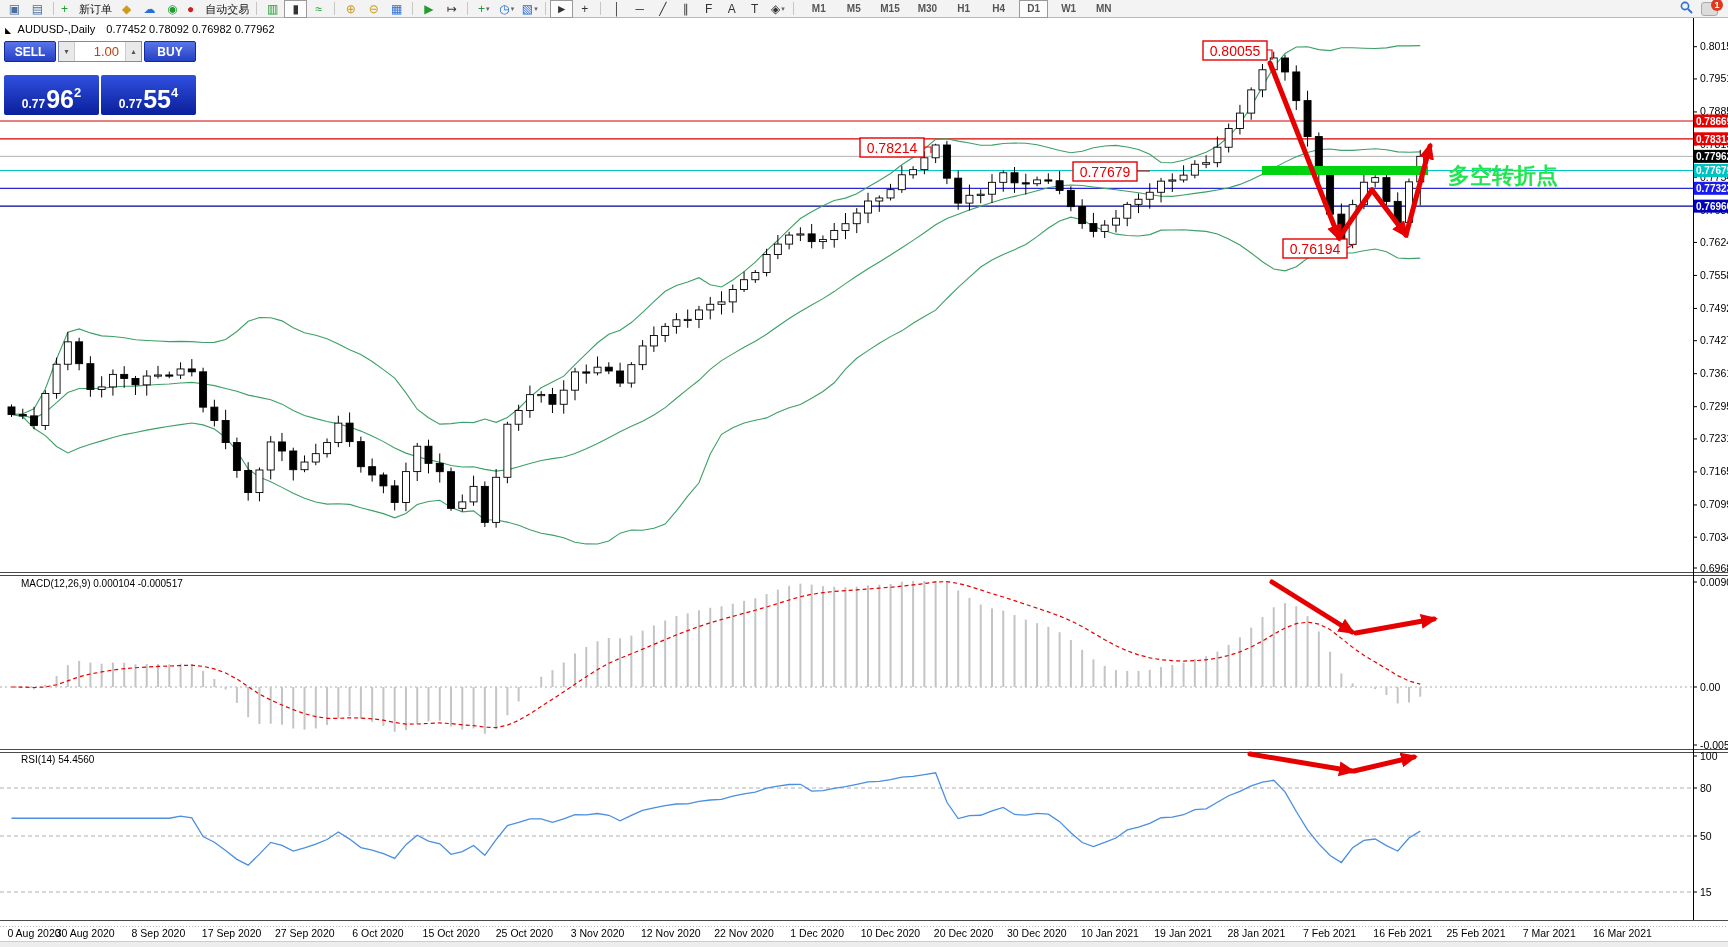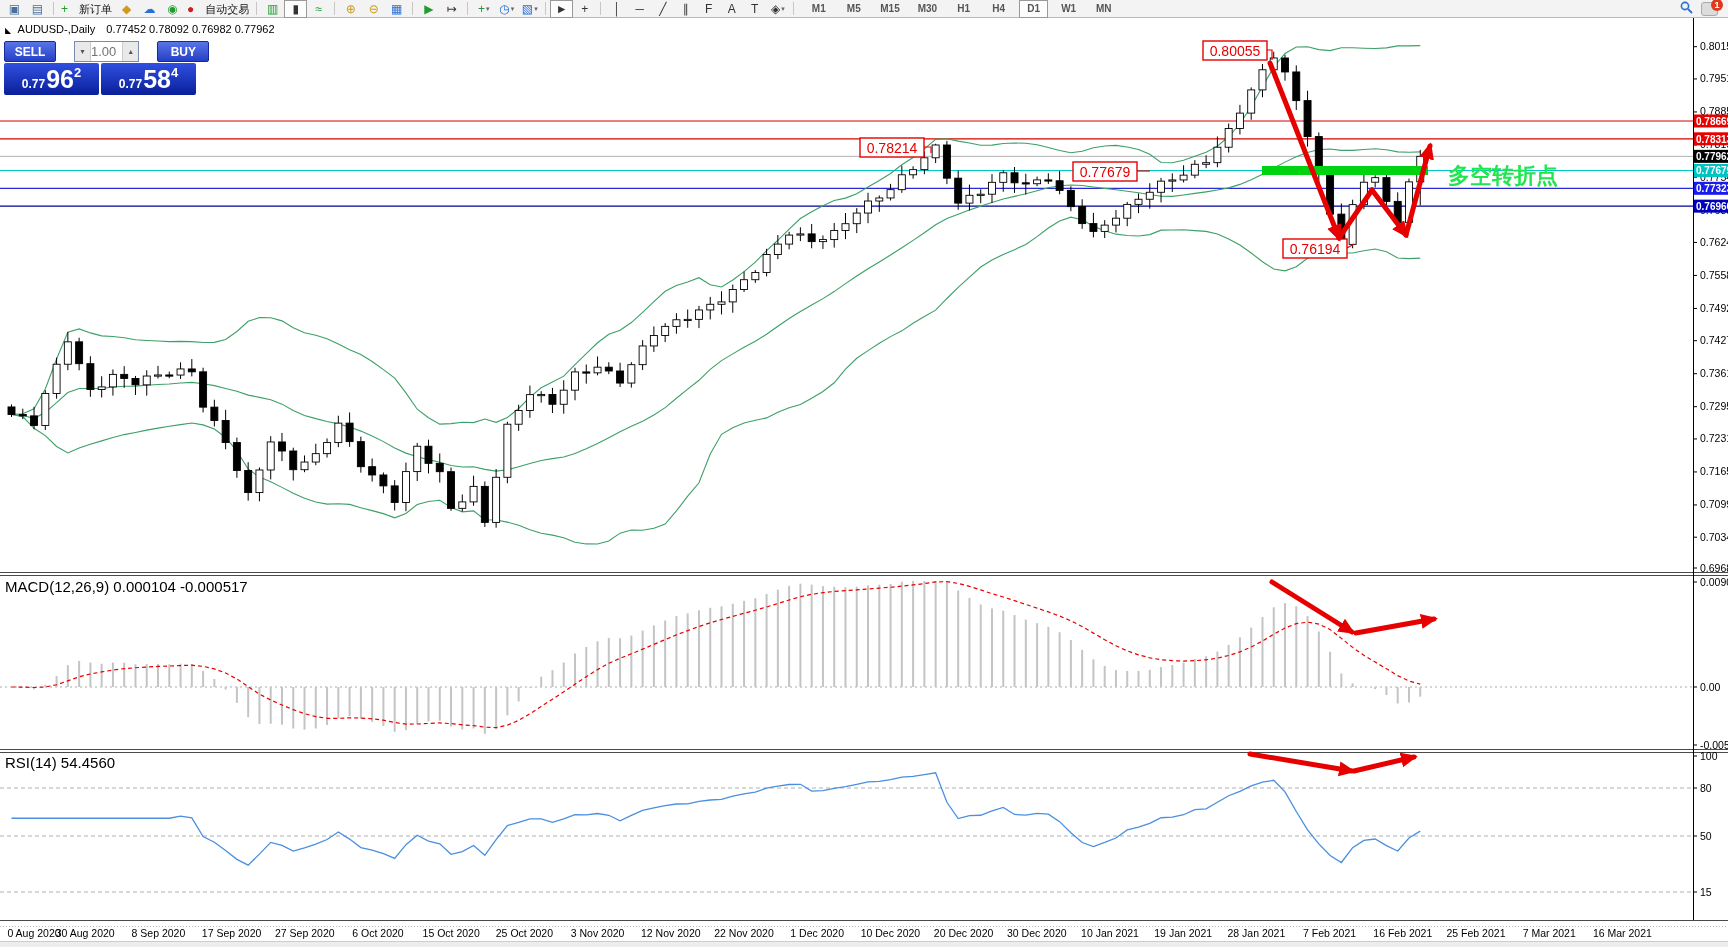--- a/index.html
+++ b/index.html
@@ -20,35 +20,35 @@
   #tb-right{margin-left:auto;display:flex;align-items:center;margin-right:10px;gap:8px;}
   .bubble{position:relative;width:15px;height:12px;background:#dcdcdc;border:1px solid #aaa;border-radius:3px;display:inline-block;}
   .badge{position:absolute;top:-4px;right:-6px;width:12px;height:12px;border-radius:50%;background:#e03a1e;
     color:#fff;font-size:9px;font-weight:bold;text-align:center;line-height:12px;}
   
   #symline{position:absolute;top:23px;left:5px;z-index:6;font-size:11px;color:#000;text-align:center;}
   #symline .tri{font-size:8px;margin-right:4px;color:#000;}
   #symline .ohlc{margin-left:8px;}
   
   #tw{position:absolute;left:4px;top:41px;width:192px;z-index:6;}
-  .tw-r1{display:flex;height:21px;gap:18px;}
+  .tw-r1{display:flex;height:21px;gap:2px;}
   .btn{flex:0 0 50px;background:linear-gradient(#5a74e8,#2440c4);color:#fff;font-size:12px;font-weight:bold;
     display:flex;align-items:center;justify-content:center;border:1px solid #17289d;border-radius:2px;}
   .vol{flex:1;display:flex;border:1px solid #7a8ab0;background:#fff;}
   .vb{width:15px;background:#e9e9e9;font-size:8px;display:flex;align-items:center;justify-content:center;
     color:#555;border-left:1px solid #ccc;border-right:1px solid #ccc;}
-  .vv{flex:1;text-align:right;font-size:13px;line-height:19px;padding-right:6px;color:#737373;}
-  .tw-r2{display:flex;gap:2px;margin-top:1px;height:32px;}
+  .vv{flex:1;text-align:right;font-size:13px;line-height:19px;padding-right:6px;color:#c2410c;}
+  .tw-r2{display:flex;gap:2px;margin-top:13px;height:40px;}
   .pbox{flex:1;background:linear-gradient(#3050e0,#0a1f9a);color:#fff;border-radius:2px;
     display:flex;align-items:flex-end;justify-content:center;padding:0 2px;}
   .pp{font-size:12px;font-weight:bold;margin:0 1px 4px 0;}
   .pb{font-size:25px;font-weight:bold;line-height:32px;}
   .ps{font-size:13px;font-weight:bold;margin-bottom:15px;}
   
-  .indlabel{position:absolute;left:5px;font-size:15px;color:#000;z-index:6;}
+  .indlabel{position:absolute;left:21px;font-size:10px;color:#000;z-index:6;}
   #chart{position:absolute;top:0;left:0;z-index:1;}
   #botstrip{position:absolute;left:0;top:941px;width:1728px;height:6px;background:#ededed;border-top:1px solid #ccc;z-index:2;}
   svg text{font-family:"Liberation Sans",sans-serif;}
 </style>
 </head>
 <body>
 
 <div id="stage">
 
   <svg id="chart" width="1728" height="947">
@@ -660,21 +660,21 @@
       <div class="btn">BUY</div>
     </div>
     <div class="tw-r2">
       <div class="pbox">
         <span class="pp">0.77</span>
         <span class="pb">96</span>
         <span class="ps">2</span>
       </div>
       <div class="pbox">
         <span class="pp">0.77</span>
-        <span class="pb">58</span>
+        <span class="pb">55</span>
         <span class="ps">4</span>
       </div>
     </div>
   </div>
 
   <div class="indlabel" style="top:578px">MACD(12,26,9) 0.000104 -0.000517</div>
   <div class="indlabel" style="top:754px">RSI(14) 54.4560</div>
 
   <div id="botstrip"></div>
 </div>

